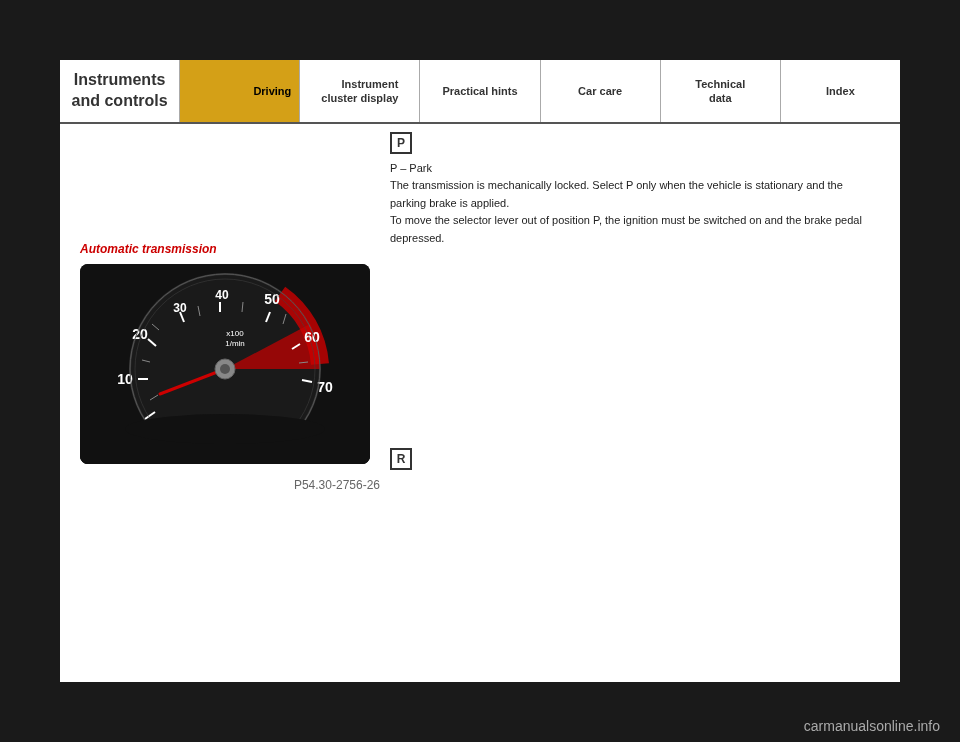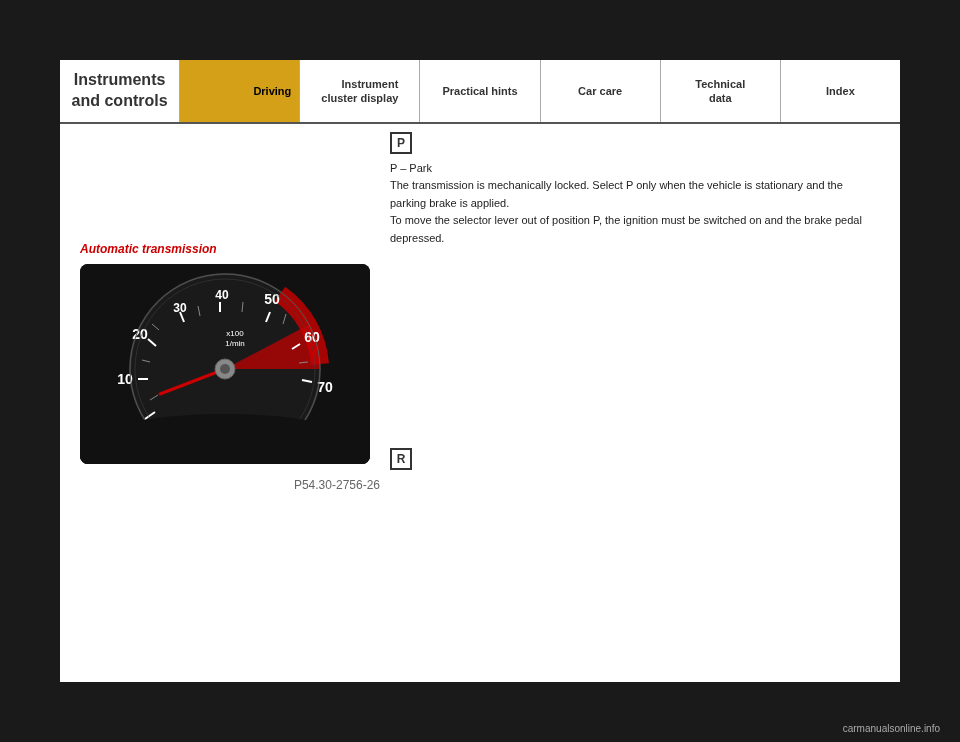--- a/index.html
+++ b/index.html
@@ -134,21 +134,21 @@
     }
 
     .section-block {
       margin-bottom: 16px;
     }
 
     .watermark {
       position: absolute;
       bottom: 8px;
       right: 20px;
-      font-size: 10px;
+      font-size: 14px;
       color: #aaa;
     }
   </style>
 </head>
 <body>
 
 <div class="page-bg"></div>
 
 <div class="content-area">
 

